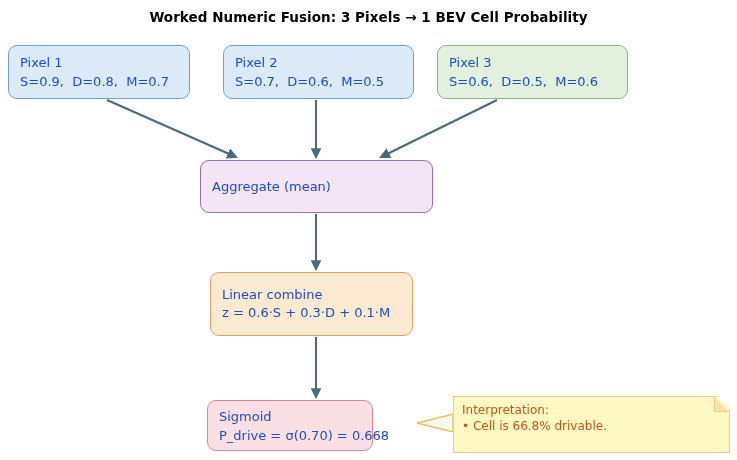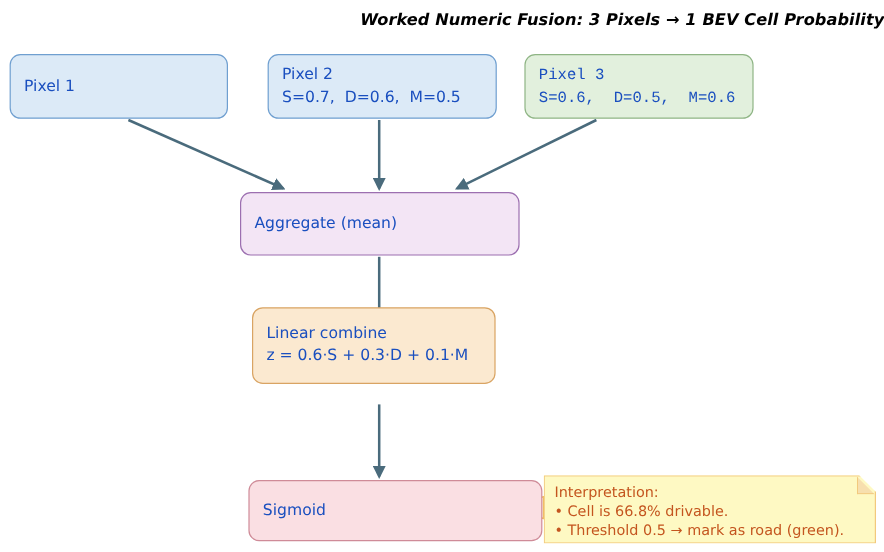--- a/index.html
+++ b/index.html
@@ -14,26 +14,25 @@
     overflow: hidden;
     font-family: "DejaVu Sans", sans-serif;
     -webkit-font-smoothing: antialiased;
   }
 
   #diagram-title {
     position: absolute;
     left: 0;
     top: 9px;
     width: 737px;
-    text-align: right;
+    text-align: center;
     font-size: 13.5px;
     font-weight: bold;
     color: #000000;
     letter-spacing: 0.05px;
-    font-style: italic;
   }
 
   .node {
     position: absolute;
     box-sizing: border-box;
     border-radius: 9px;
     border-width: 1.4px;
     border-style: solid;
     display: flex;
     flex-direction: column;
@@ -55,41 +54,40 @@
   }
   #node-pixel-2 {
     left: 223px; top: 45px; width: 191px; height: 54px;
     background: #dceaf7;
     border-color: #6f9fd0;
   }
   #node-pixel-3 {
     left: 437px; top: 45px; width: 191px; height: 54px;
     background: #e2f0dd;
     border-color: #8fb585;
-    font-family: Liberation Mono, monospace;
   }
 
   
   #node-aggregate {
     left: 200px; top: 160px; width: 233px; height: 53px;
     background: #f3e5f5;
     border-color: #9c6fb0;
   }
 
   
   #node-linear {
-    left: 210px; top: 256px; width: 203px; height: 64px;
+    left: 210px; top: 272px; width: 203px; height: 64px;
     background: #fbe9d0;
     border-color: #d9a463;
   }
   #node-linear .line { line-height: 18px; }
 
   
   #node-sigmoid {
-    left: 207px; top: 400px; width: 245px; height: 51px;
+    left: 207px; top: 400px; width: 166px; height: 51px;
     background: #fadfe3;
     border-color: #cf8b98;
   }
 
   
   #note-interpretation {
     position: absolute;
     left: 453px; top: 396px; width: 277px; height: 57px;
     box-sizing: border-box;
     background: #fef9c3;
@@ -142,20 +140,21 @@
 
   <path d="M 316 214 L 316 269" stroke="#4a6b7c" stroke-width="2.1" fill="none" marker-end="url(#arrowhead)"></path>
 
   <path d="M 316 337 L 316 397" stroke="#4a6b7c" stroke-width="2.1" fill="none" marker-end="url(#arrowhead)"></path>
 
   <path d="M 417 423 L 453 414 L 453 432 Z" fill="#fdfbe9" stroke="#f0b95e" stroke-width="1.3"></path>
 </svg>
 
 <div class="node" id="node-pixel-1">
   <div class="line">Pixel 1</div>
+  <div class="line">S=0.9,  D=0.8,  M=0.7</div>
 </div>
 
 <div class="node" id="node-pixel-2">
   <div class="line">Pixel 2</div>
   <div class="line">S=0.7,  D=0.6,  M=0.5</div>
 </div>
 
 <div class="node" id="node-pixel-3">
   <div class="line">Pixel 3</div>
   <div class="line">S=0.6,  D=0.5,  M=0.6</div>
@@ -165,20 +164,20 @@
   <div class="line">Aggregate (mean)</div>
 </div>
 
 <div class="node" id="node-linear">
   <div class="line">Linear combine</div>
   <div class="line">z = 0.6·S + 0.3·D + 0.1·M</div>
 </div>
 
 <div class="node" id="node-sigmoid">
   <div class="line">Sigmoid</div>
+  <div class="line">P_drive = σ(0.70) = 0.668</div>
 </div>
 
 <div id="note-interpretation">
   <div id="note-fold"></div>
   <div class="nline">Interpretation:</div>
   <div class="nline">• Cell is 66.8% drivable.</div>
-  <div class="nline">• Threshold 0.5 → mark as road (green).</div>
 </div>
 
 </body></html>

